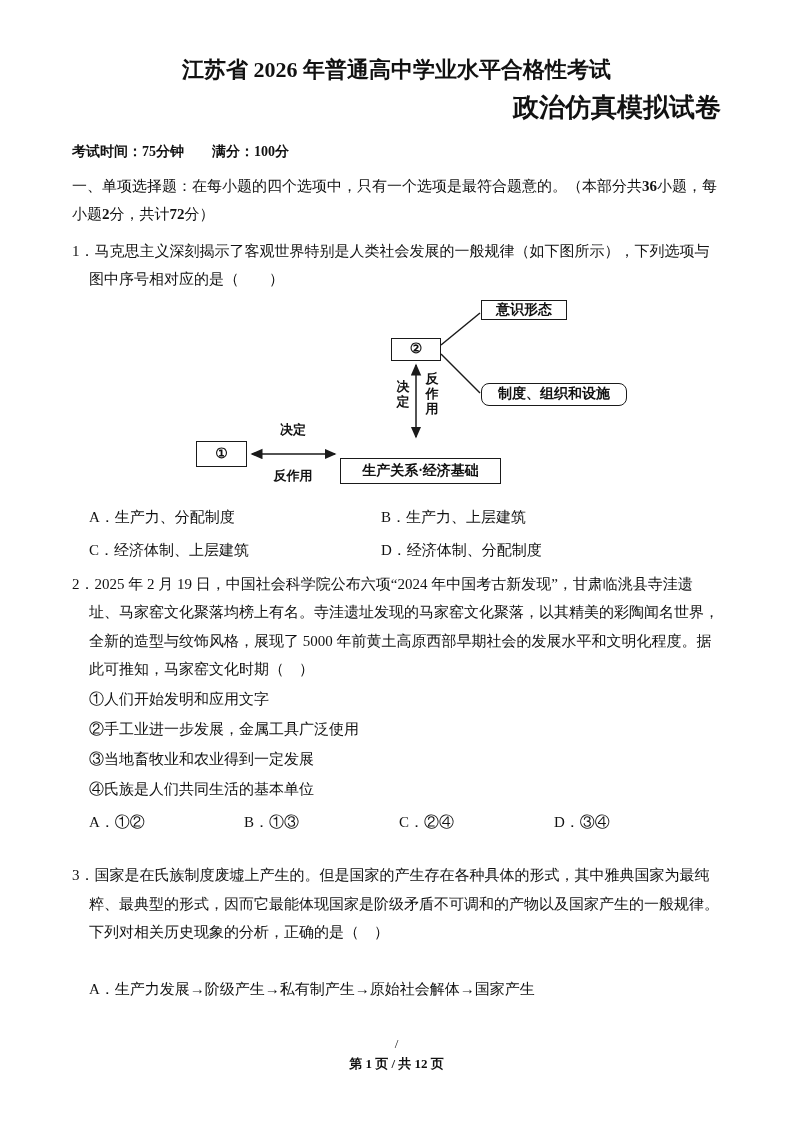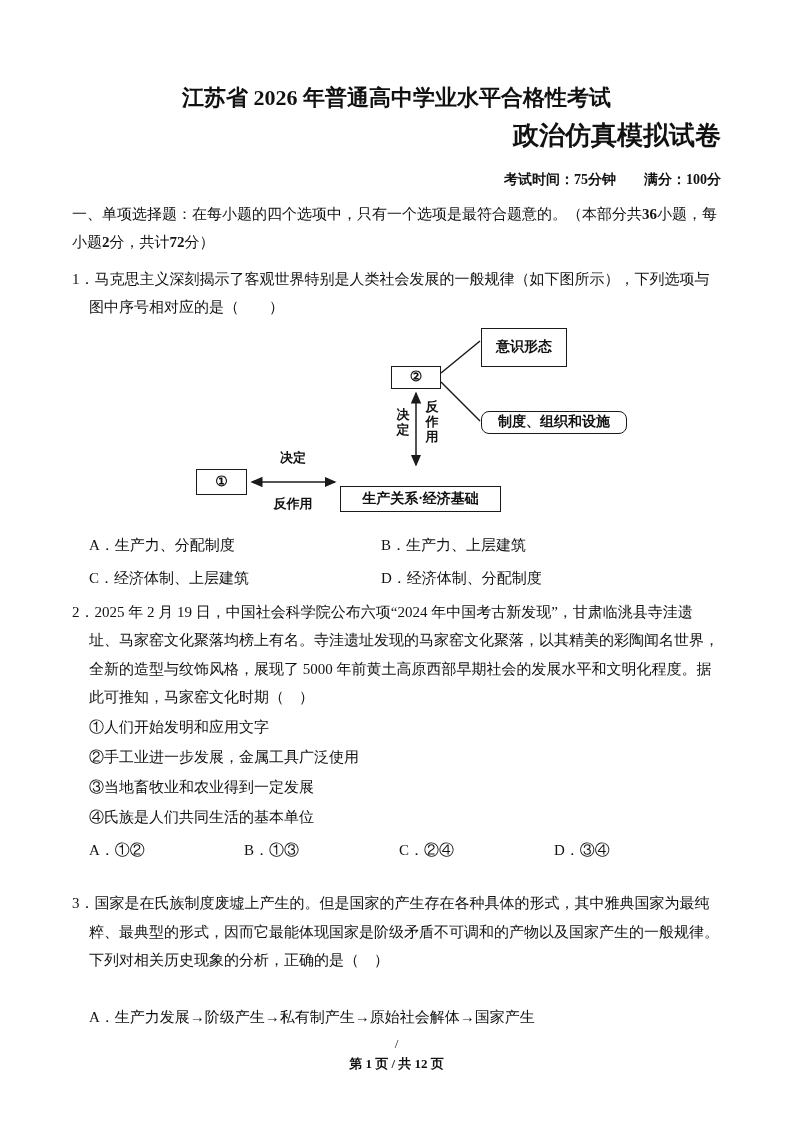--- a/index.html
+++ b/index.html
@@ -4,25 +4,25 @@
 <style>
   * { margin:0; padding:0; box-sizing:border-box; }
   html,body { width:793px; height:1122px; }
   body {
     background:#ffffff;
     color:#111111;
     font-family:"Liberation Serif","DejaVu Serif",serif;
     position:relative;
     overflow:hidden;
   }
-  .page { position:absolute; inset:0; padding:84px 72px 0 72px; }
+  .page { position:absolute; inset:0; padding:56px 72px 0 72px; }
 
   .title    { text-align:center; font-size:22px; font-weight:bold; line-height:1.3; }
   .subtitle { text-align:right; font-size:26px; font-weight:bold; line-height:1.3; margin-top:6px; }
-  .exam-info{ text-align:right; font-size:14px; font-weight:bold; line-height:1.4; margin-top:18px; }
+  .exam-info{ text-align:left; font-size:14px; font-weight:bold; line-height:1.4; margin-top:18px; }
 
   .section-intro { font-size:15px; line-height:1.9; margin-top:10px; }
   .section-intro b { font-weight:bold; }
 
   .stem { font-size:15px; line-height:1.9; padding-left:17px; text-indent:-17px; margin-top:25px; }
   .stem.q1 { margin-top:8px; }
   .stem.q2 { margin-top:10px; }
 
   
   .diagram { position:relative; height:190px; margin-top:2px; font-size:14px; }
@@ -72,21 +72,21 @@
         <marker id="ah" markerWidth="9" markerHeight="8" refX="7" refY="3.5" orient="auto-start-reverse">
           <path d="M0,0 L8,3.5 L0,7 Z" fill="#1a1a1a"></path>
         </marker>
       </defs>
       <line x1="369" y1="49" x2="408" y2="17" stroke="#1a1a1a" stroke-width="1.5"></line>
       <line x1="369" y1="58" x2="408" y2="97" stroke="#1a1a1a" stroke-width="1.5"></line>
       <line x1="344" y1="69" x2="344" y2="141" stroke="#1a1a1a" stroke-width="1.5" marker-start="url(#ah)" marker-end="url(#ah)"></line>
       <line x1="180" y1="158" x2="263" y2="158" stroke="#1a1a1a" stroke-width="1.5" marker-start="url(#ah)" marker-end="url(#ah)"></line>
     </svg>
 
-    <div class="dbox" style="left:409px; top:4px;  width:86px;  height:39px;text-align:right;">意识形态</div>
+    <div class="dbox" style="left:409px; top:4px;  width:86px;  height:20px;text-align:right;">意识形态</div>
     <div class="dbox" style="left:319px; top:42px; width:50px;  height:23px;">②</div>
     <div class="dbox" style="left:409px; top:87px; width:146px; height:23px;border-radius:8px;">制度、组织和设施</div>
     <div class="dbox" style="left:124px; top:145px; width:51px; height:26px;">①</div>
     <div class="dbox" style="left:268px; top:162px; width:161px; height:26px;">生产关系·经济基础</div>
 
     <div class="dlabel vtext" style="left:323px; top:84px;">决定</div>
     <div class="dlabel vtext" style="left:352px; top:76px;">反作用</div>
     <div class="dlabel hcenter" style="left:176px; top:127px;">决定</div>
     <div class="dlabel hcenter" style="left:176px; top:173px;">反作用</div>
   </div>

